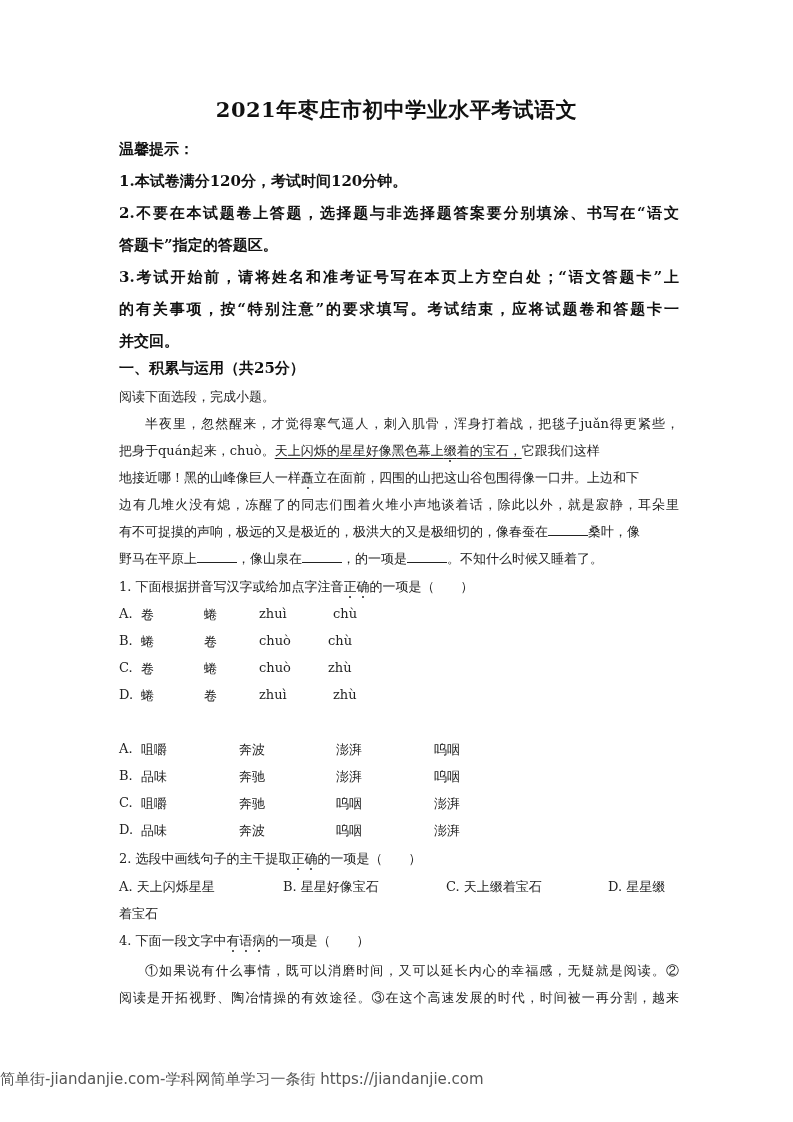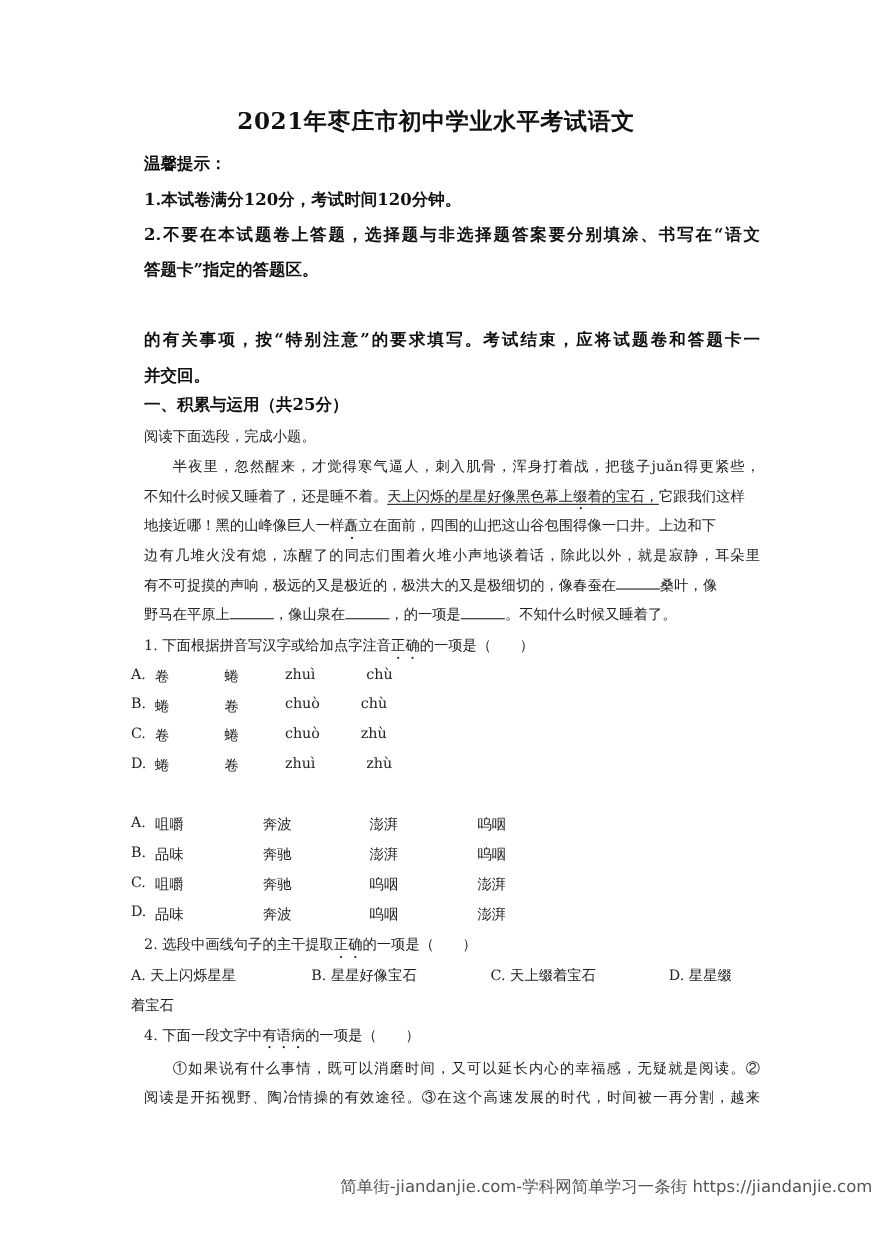--- a/index.html
+++ b/index.html
@@ -4,52 +4,53 @@
 <style>
   html, body { margin: 0; padding: 0; background: #ffffff; }
   body { width: 793px; height: 1122px; position: relative; overflow: hidden; color: #111; }
   .page { position: absolute; left: 0; top: 0; width: 793px; height: 1122px; }
   .title {
     position: absolute; top: 96px; left: 0; width: 793px; text-align: center;
     font-family: "DejaVu Serif", serif; font-weight: bold; font-size: 21px; letter-spacing: 0.5px;
   }
   .b { font-family: "DejaVu Serif", serif; font-weight: bold; font-size: 15px; }
   .n { font-family: "DejaVu Serif", serif; font-size: 13px; color: #222; }
-  .line { position: absolute; left: 119px; white-space: nowrap; margin-left: 12px; }
+  .line { position: absolute; left: 119px; white-space: nowrap; }
   .wide { width: 560px; text-align: justify; text-align-last: justify; }
   .u { text-decoration: underline; text-underline-offset: 3px; }
   .blank { display: inline-block; border-bottom: 1px solid #222; height: 12px; vertical-align: baseline; }
   .dot { position: relative; }
   .dot::after { content: ""; position: absolute; left: 50%; bottom: -4px; width: 2px; height: 2px; background: #222; border-radius: 50%; transform: translateX(-50%); }
   .opt { position: absolute; white-space: nowrap; }
   .footer {
-    position: absolute; top: 1070px; left: 0; width: 793px; text-align: right;
+    position: absolute; top: 1070px; left: 0; width: 793px; text-align: left;
     font-family: "DejaVu Sans", sans-serif; font-size: 15px; color: #555;
   }
 </style>
 </head>
 <body>
 
 <div class="page">
 
   <div class="title">2021年枣庄市初中学业水平考试语文</div>
 
   <div class="line b" style="top:140px">温馨提示：</div>
   <div class="line b" style="top:172px">1.本试卷满分120分，考试时间120分钟。</div>
   <div class="line b wide" style="top:204px">2.不要在本试题卷上答题，选择题与非选择题答案要分别填涂、书写在“语文</div>
   <div class="line b" style="top:236px">答题卡”指定的答题区。</div>
+  <div class="line b wide" style="top:268px">3.考试开始前，请将姓名和准考证号写在本页上方空白处；“语文答题卡”上</div>
   <div class="line b wide" style="top:300px">的有关事项，按“特别注意”的要求填写。考试结束，应将试题卷和答题卡一</div>
   <div class="line b" style="top:332px">并交回。</div>
 
   <div class="line b" style="top:359px">一、积累与运用（共25分）</div>
   <div class="line n" style="top:388px">阅读下面选段，完成小题。</div>
 
   <div class="line n wide" style="top:415px; left:145px; width:534px">半夜里，忽然醒来，才觉得寒气逼人，刺入肌骨，浑身打着战，把毯子juǎn得更紧些，</div>
   <div class="line n" style="top:442px">
-    <span>不知什么时候又睡着了，还是睡不着。</span><span class="u"><span>天上闪烁的星星好像黑色幕上</span><span class="dot">缀</span><span>着的宝石，</span></span><span>它跟我们这样</span>
+    <span>把身于quán起来，chuò。</span><span class="u"><span>天上闪烁的星星好像黑色幕上</span><span class="dot">缀</span><span>着的宝石，</span></span><span>它跟我们这样</span>
   </div>
   <div class="line n wide" style="top:496px">边有几堆火没有熄，冻醒了的同志们围着火堆小声地谈着话，除此以外，就是寂静，耳朵里</div>
   <div class="line n" style="top:469px">
     <span>地接近哪！黑的山峰像巨人一样</span><span class="dot">矗</span><span>立在面前，四围的山把这山谷包围得像一口井。上边和下</span>
   </div>
   <div class="line n" style="top:523px">
     <span>有不可捉摸的声响，极远的又是极近的，极洪大的又是极细切的，像春蚕在</span><span class="blank" style="width:40px"></span><span>桑叶，像</span>
   </div>
   <div class="line n" style="top:550px">
     <span>野马在平原上</span><span class="blank" style="width:40px"></span><span>，像山泉在</span><span class="blank" style="width:40px"></span><span>，的一项是</span><span class="blank" style="width:40px"></span><span>。不知什么时候又睡着了。</span>

